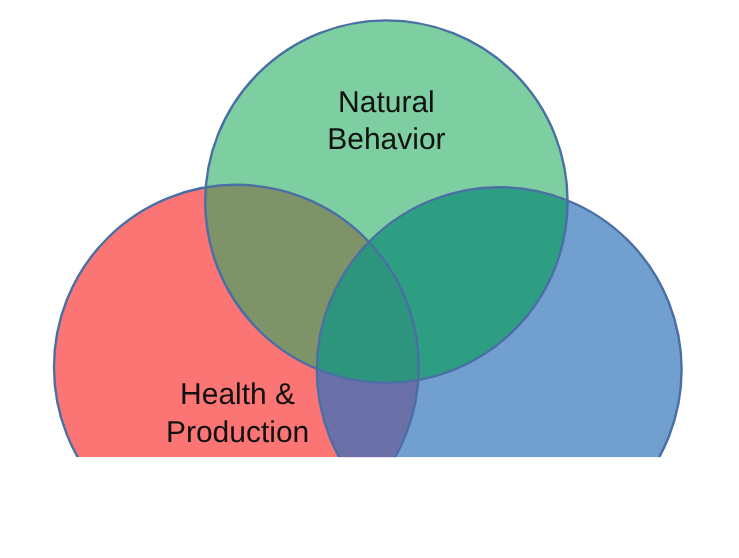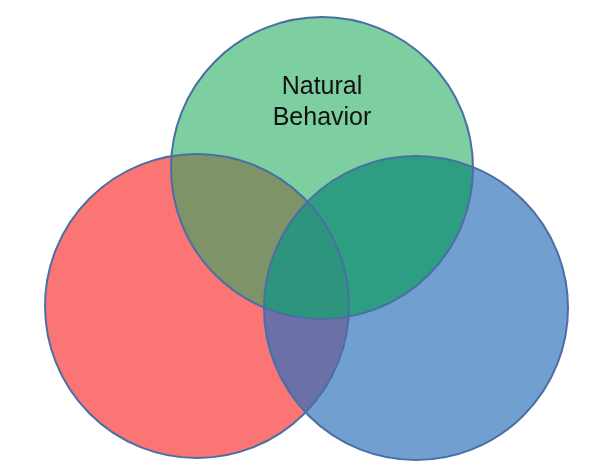--- a/index.html
+++ b/index.html
@@ -3,21 +3,21 @@
 <meta charset="utf-8">
 <style>
   html, body {
     margin: 0;
     padding: 0;
     background: #ffffff;
   }
   .stage {
     position: relative;
     width: 616px;
-    height: 465px;
+    height: 381px;
     background: #ffffff;
     overflow: hidden;
     font-family: "Liberation Sans", sans-serif;
     border-radius: 23px;
   }
   .stage svg {
     position: absolute;
     left: 0;
     top: 0;
   }
@@ -64,13 +64,15 @@
       <circle cx="322" cy="168" r="151" clip-path="url(#clip-health)" fill="#2D957D"></circle>
     </g>
 
     <circle cx="197" cy="306" r="152" fill="none" stroke-width="2" stroke="#4A6FA5"></circle>
     <circle cx="416" cy="308" r="152" fill="none" stroke-width="2" stroke="#4A6FA5"></circle>
     <circle cx="322" cy="168" r="151" fill="none" stroke-width="2" stroke="#4A6FA5"></circle>
   </svg>
 
   <div class="venn-label label-natural">Natural
 Behavior</div>
+  <div class="venn-label label-health">Health &amp;
+Production</div>
 </div>
 
 </body></html>

